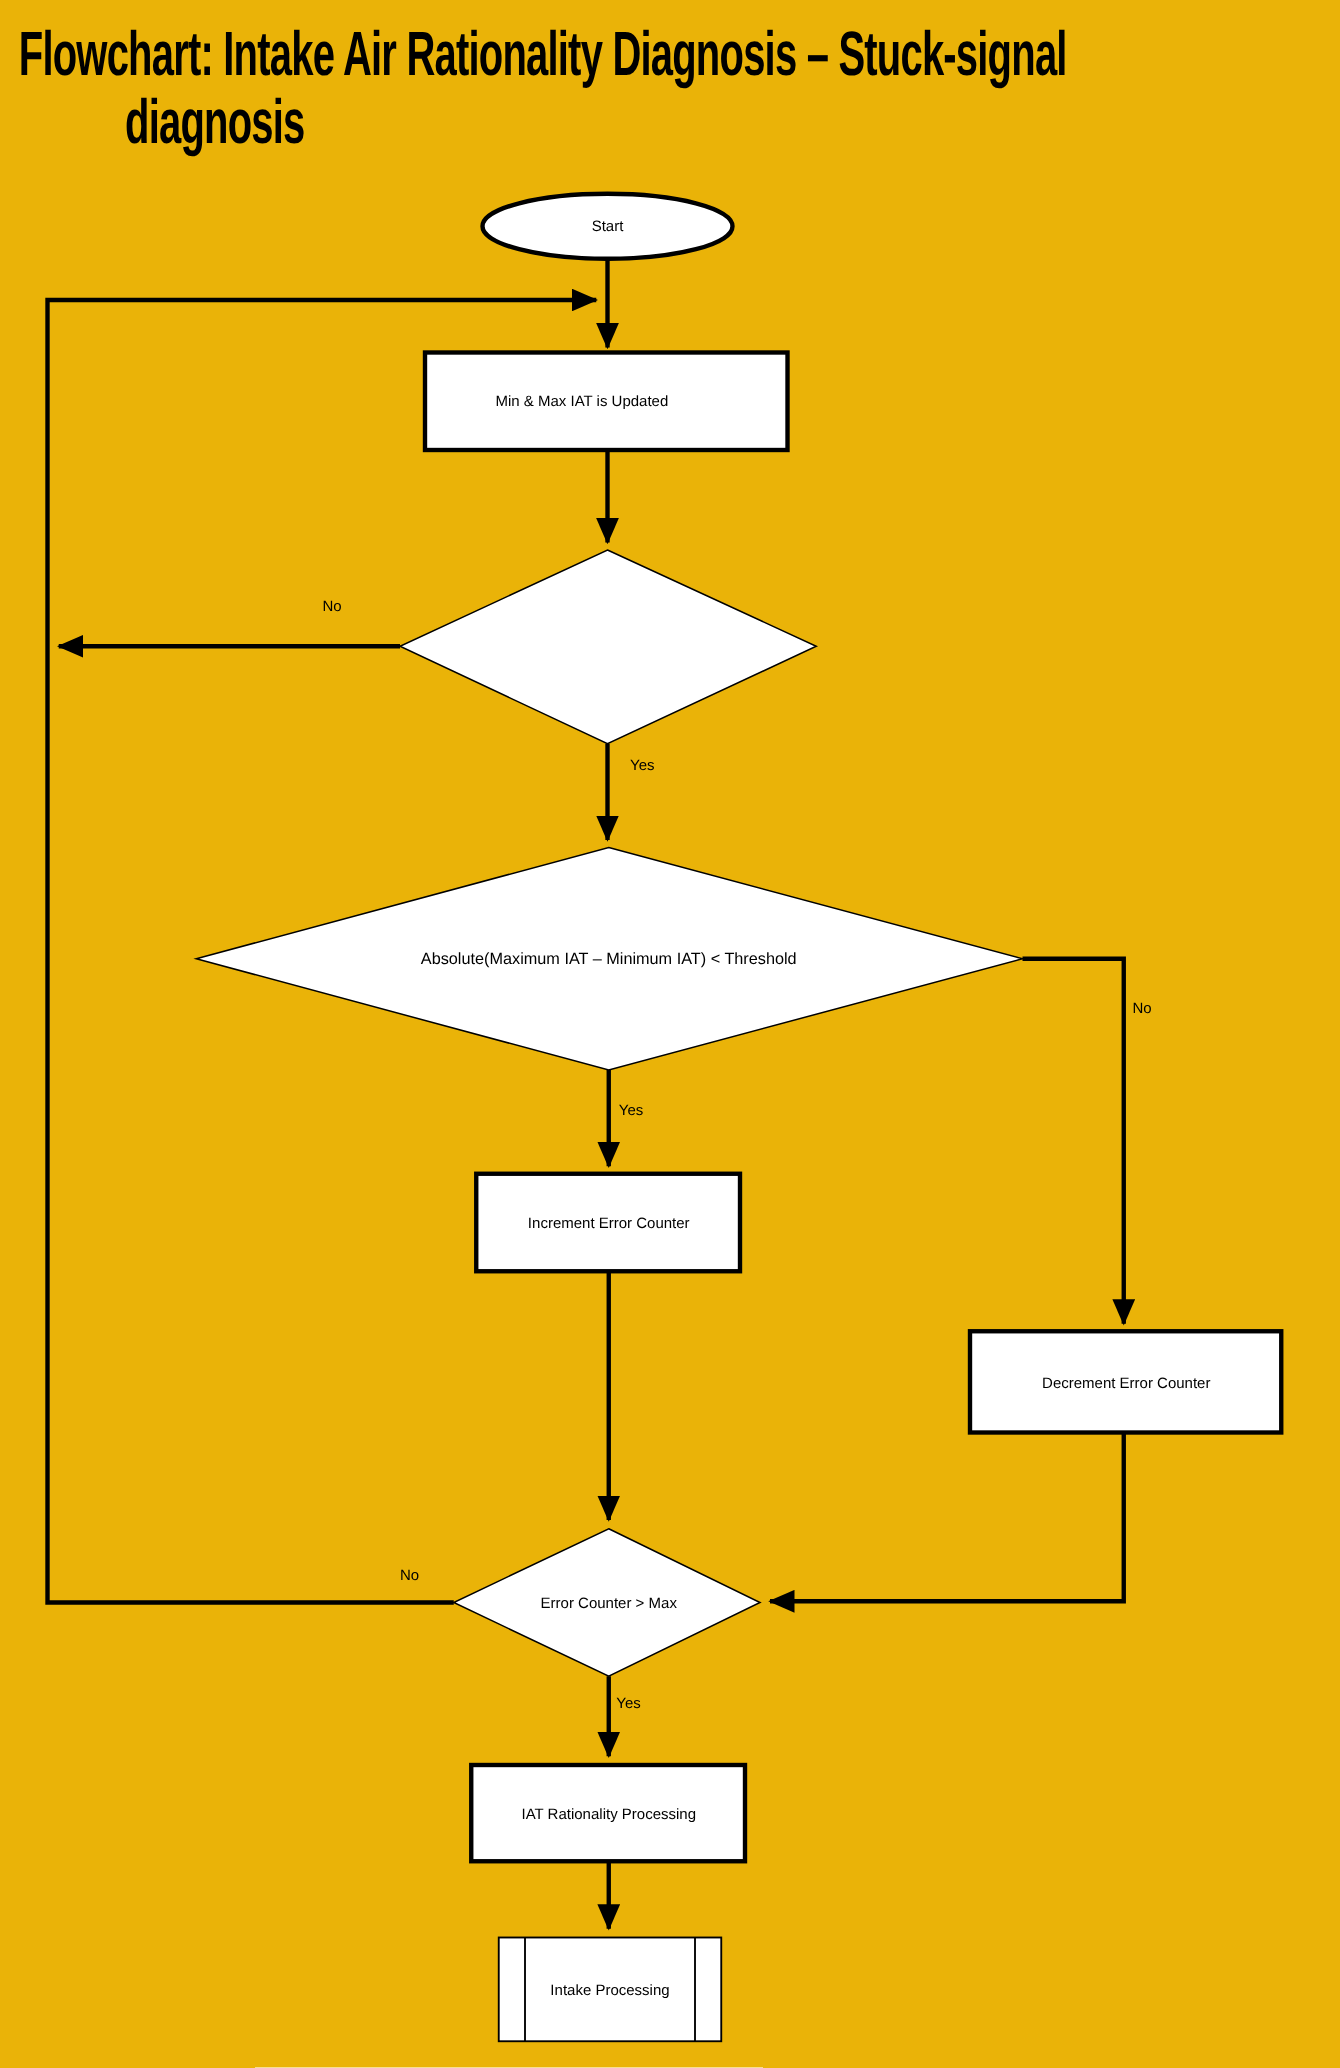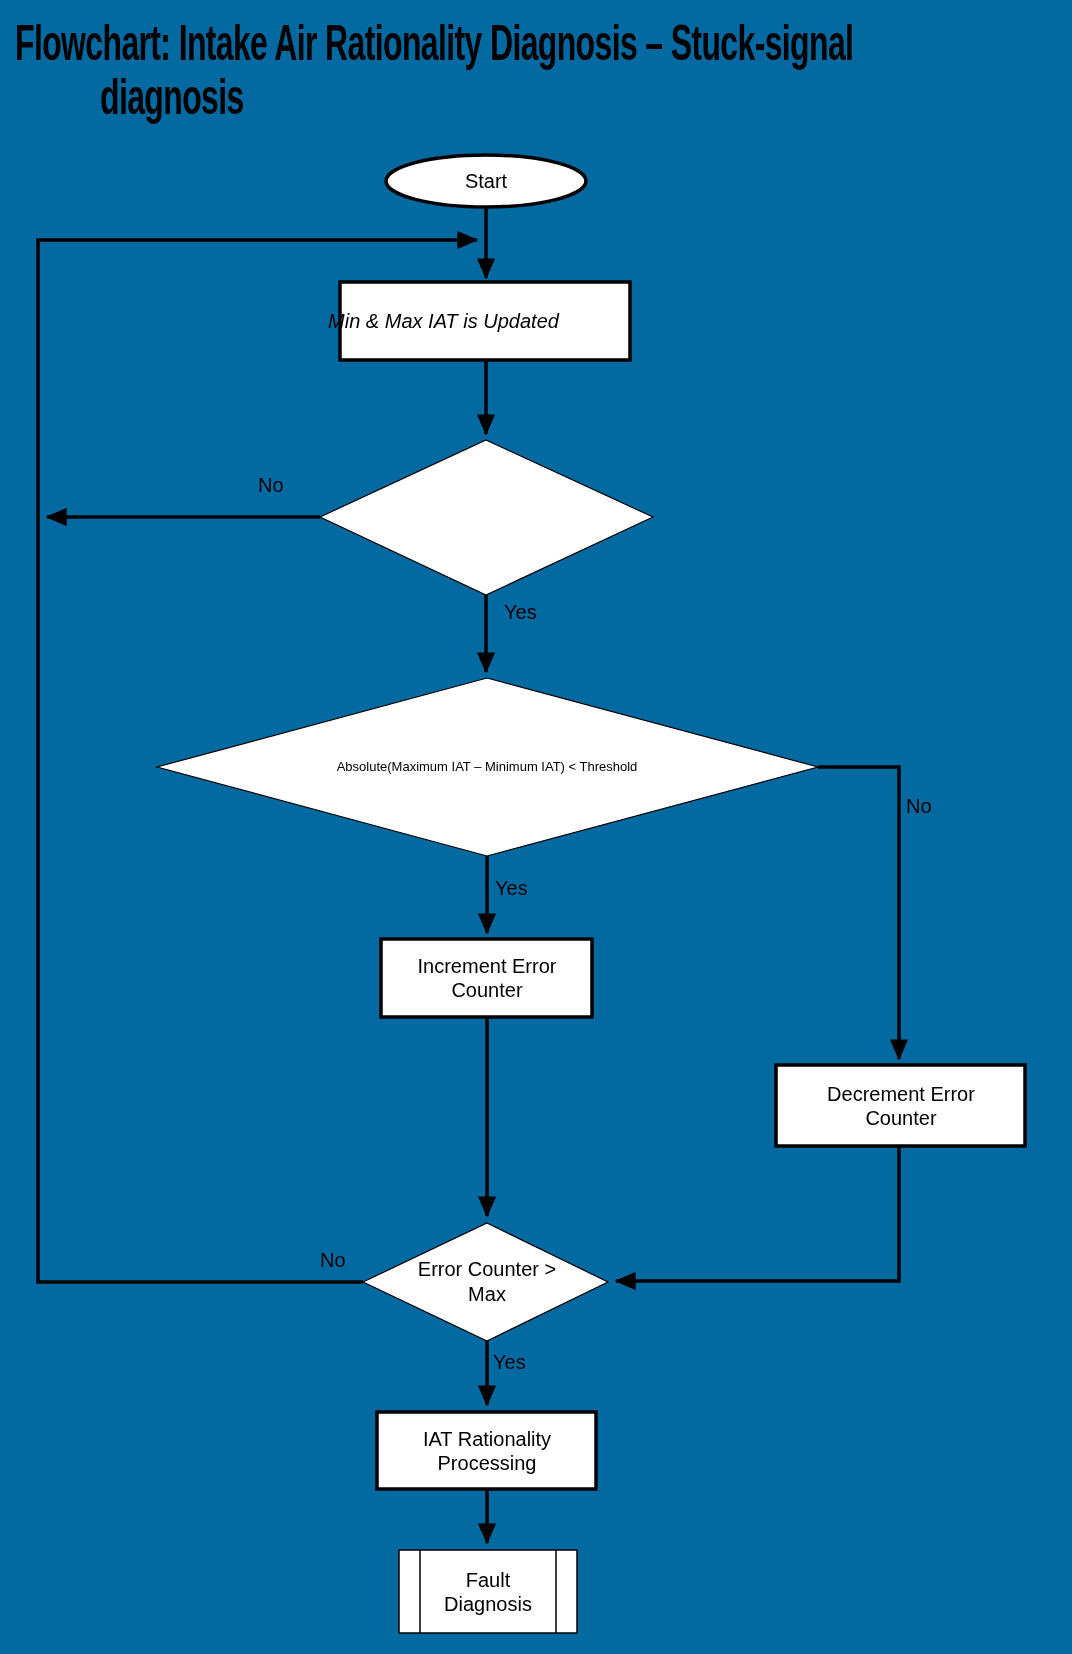--- a/index.html
+++ b/index.html
@@ -1,37 +1,37 @@
 <!DOCTYPE html>
 <html><head>
 <meta charset="utf-8">
 <style>
   html,body{margin:0;padding:0;background:#ffffff;}
   .canvas{
     position:relative;
     width:1072px;height:1654px;
-    background:#0369a1;
+    background:#eab308;
     font-family:"Liberation Sans", sans-serif;
     color:#000;
     overflow:hidden;
   }
   .title-line{
     position:absolute;
     font-weight:bold;
     font-size:50px;
     letter-spacing:-1px;
     white-space:nowrap;
     transform:scaleX(0.64);
     transform-origin:left top;
     color:#000;
   }
   svg.layer{position:absolute;left:0;top:0;}
   .lbl{
     position:absolute;
-    font-size:20px;
+    font-size:12px;
     line-height:24px;
     color:#000;
     text-align:center;
   }
   .edge-lbl{white-space:nowrap;text-align:right;}
   .node-lbl{display:flex;align-items:center;justify-content:center;}
 </style>
 </head>
 <body>
 
@@ -66,27 +66,27 @@
     <rect x="381" y="939" width="211" height="78" fill="#fff" stroke="#000" stroke-width="3.5"></rect>
     <rect x="776" y="1065" width="249" height="81" fill="#fff" stroke="#000" stroke-width="3.5"></rect>
     <polygon points="487,1223 608,1282 487,1341 363,1282" fill="#fff" stroke="#000" stroke-width="1.2"></polygon>
     <rect x="377" y="1412" width="219" height="77" fill="#fff" stroke="#000" stroke-width="3.5"></rect>
     <rect x="399" y="1550" width="178" height="83" fill="#fff" stroke="#000" stroke-width="1.5"></rect>
     <line x1="420" y1="1550" x2="420" y2="1633" stroke="#000" stroke-width="1.5"></line>
     <line x1="556" y1="1550" x2="556" y2="1633" stroke="#000" stroke-width="1.5"></line>
   </svg>
 
   <div class="lbl node-lbl" style="left:386px; top:155px; width:200px; height:52px;">Start</div>
-  <div class="lbl node-lbl" style="left:326px; top:282px; width:235px; height:78px;font-style:italic;">Min &amp; Max IAT is Updated</div>
+  <div class="lbl node-lbl" style="left:348px; top:282px; width:235px; height:78px;">Min &amp; Max IAT is Updated</div>
   <div class="lbl node-lbl" style="left:157px; top:719px; width:660px; height:96px; font-size:13px;">Absolute(Maximum IAT – Minimum IAT) &lt; Threshold</div>
   <div class="lbl node-lbl" style="left:791px; top:1065px; width:220px; height:81px;">Decrement Error Counter</div>
   <div class="lbl node-lbl" style="left:387px; top:939px; width:200px; height:78px;">Increment Error Counter</div>
   <div class="lbl node-lbl" style="left:401px; top:1232px; width:172px; height:100px; line-height:25px;">Error Counter &gt; Max</div>
   <div class="lbl node-lbl" style="left:387px; top:1412px; width:200px; height:77px;">IAT Rationality Processing</div>
-  <div class="lbl node-lbl" style="left:423px; top:1552px; width:130px; height:80px;">Fault Diagnosis</div>
+  <div class="lbl node-lbl" style="left:423px; top:1552px; width:130px; height:80px;">Intake Processing</div>
 
   <div class="lbl edge-lbl" style="left:258px; top:473px;">No</div>
   <div class="lbl edge-lbl" style="left:504px; top:600px;">Yes</div>
   <div class="lbl edge-lbl" style="left:906px; top:794px;">No</div>
   <div class="lbl edge-lbl" style="left:495px; top:876px;">Yes</div>
   <div class="lbl edge-lbl" style="left:320px; top:1248px;">No</div>
   <div class="lbl edge-lbl" style="left:493px; top:1350px;">Yes</div>
 
 </div>
 

